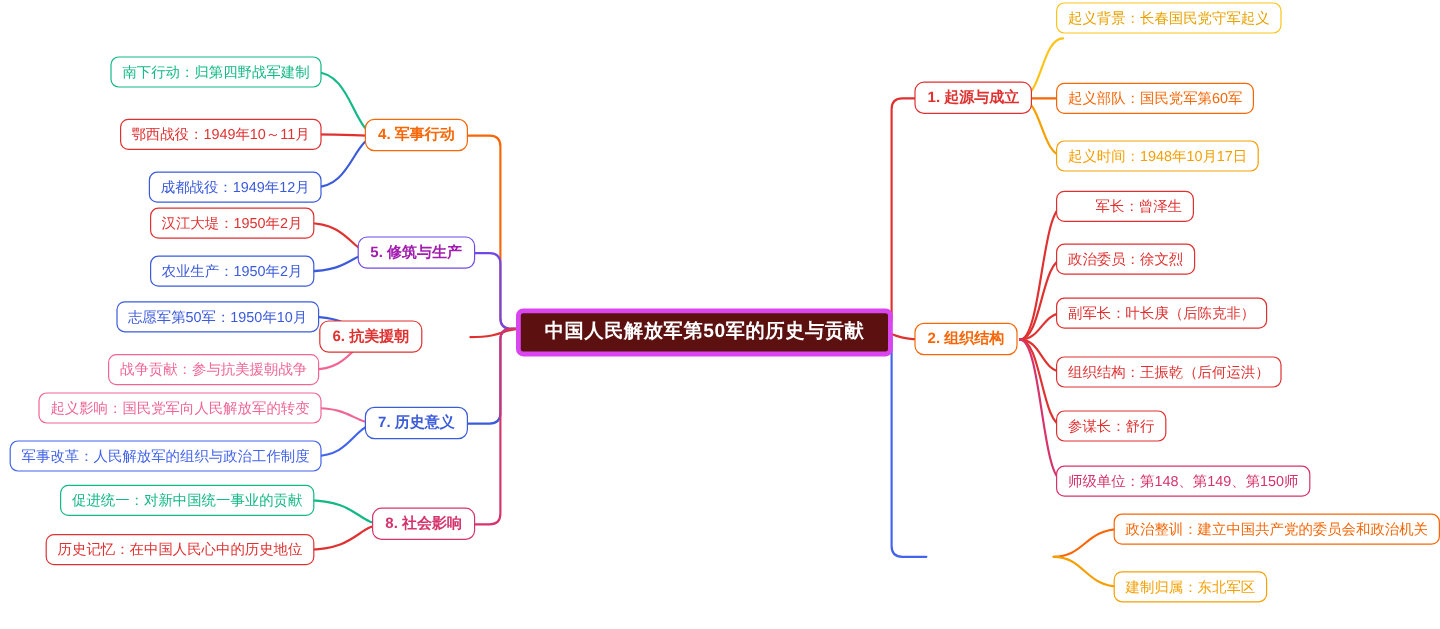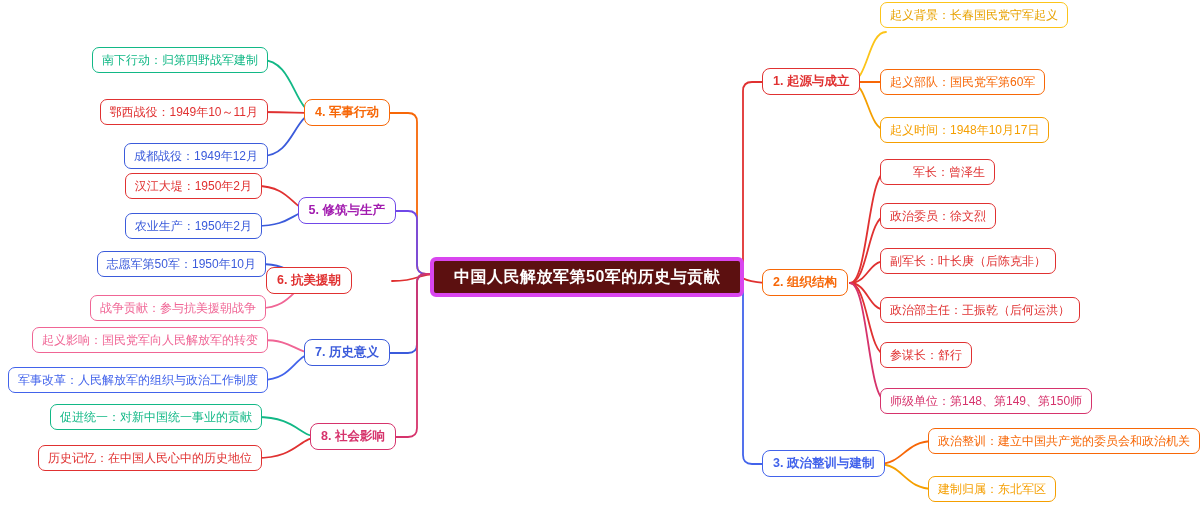--- a/index.html
+++ b/index.html
@@ -105,25 +105,24 @@
 
   <div class="node branch c-red" style="left:762px;top:68px;">1. 起源与成立</div>
   <div class="node c-yellow" style="left:880px;top:2px;">起义背景：长春国民党守军起义</div>
   <div class="node c-orange" style="left:880px;top:69px;">起义部队：国民党军第60军</div>
   <div class="node c-amber" style="left:880px;top:117px;">起义时间：1948年10月17日</div>
 
   <div class="node branch c-orange" style="left:762px;top:269px;">2. 组织结构</div>
   <div class="node c-red" style="left:880px;top:159px;padding-left:32px;">军长：曾泽生</div>
   <div class="node c-red" style="left:880px;top:203px;">政治委员：徐文烈</div>
   <div class="node c-red" style="left:880px;top:248px;">副军长：叶长庚（后陈克非）</div>
-  <div class="node c-red" style="left:880px;top:297px;">政治部主任：王振乾（后何运洪）</div>
+  <div class="node c-red" style="left:880px;top:297px;">组织结构：王振乾（后何运洪）</div>
   <div class="node c-red" style="left:880px;top:342px;">参谋长：舒行</div>
   <div class="node c-magenta" style="left:880px;top:388px;">师级单位：第148、第149、第150师</div>
 
-  <div class="node branch c-indigo" style="left:762px;top:450px;">3. 政治整训与建制</div>
   <div class="node c-orange" style="left:928px;top:428px;">政治整训：建立中国共产党的委员会和政治机关</div>
   <div class="node c-amber" style="left:928px;top:476px;">建制归属：东北军区</div>
 
   <div class="node branch c-orange" style="right:810px;top:99px;">4. 军事行动</div>
   <div class="node c-teal" style="right:932px;top:47px;">南下行动：归第四野战军建制</div>
   <div class="node c-red" style="right:932px;top:99px;">鄂西战役：1949年10～11月</div>
   <div class="node c-blue" style="right:932px;top:143px;">成都战役：1949年12月</div>
 
   <div class="node branch c-purple" style="right:804px;top:197px;">5. 修筑与生产</div>
   <div class="node c-red" style="right:938px;top:173px;">汉江大堤：1950年2月</div>

